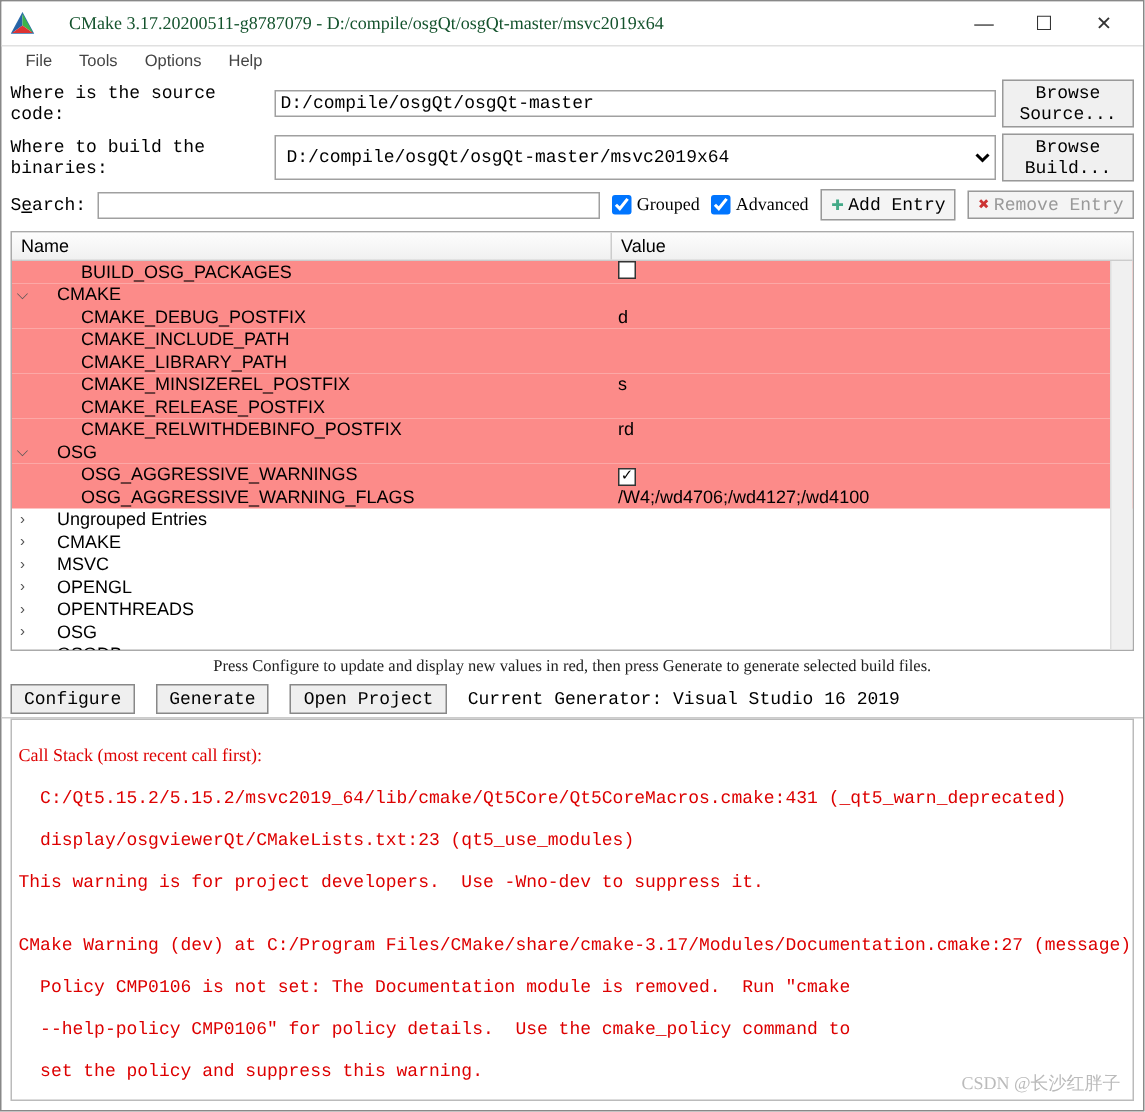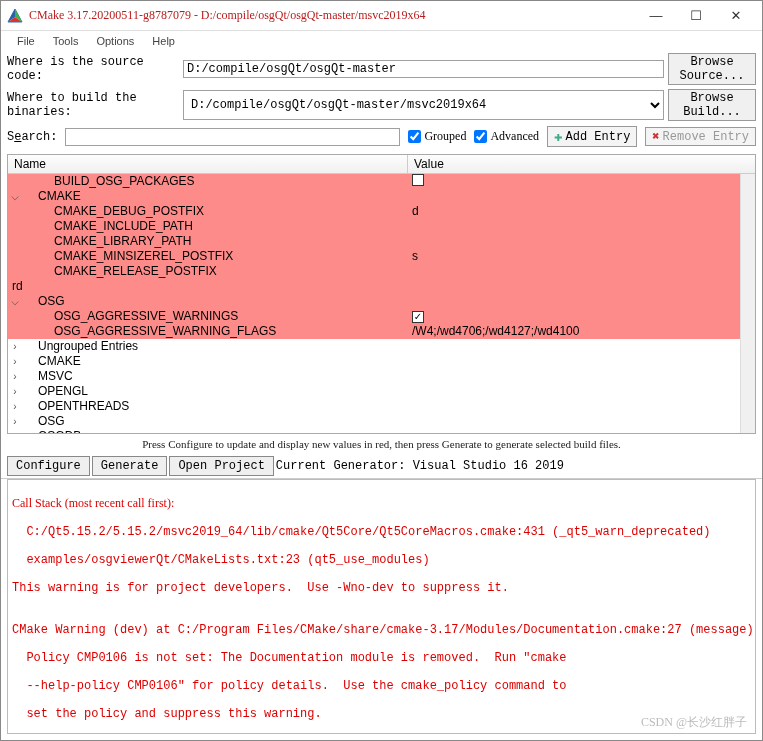--- a/index.html
+++ b/index.html
@@ -1,20 +1,20 @@
 <!DOCTYPE html>
 <html><head>
 <meta charset="utf-8">
 <style>
 * { box-sizing: border-box; margin: 0; padding: 0; }
 body { font-family: "Segoe UI", Tahoma, sans-serif; font-size: 12px; background: #fff; width: 763px; height: 741px; overflow: hidden; display: flex; flex-direction: column; border: 1px solid #888; }
 .titlebar { display: flex; align-items: center; height: 30px; padding: 0 6px; background: #fff; border-bottom: 1px solid #e0e0e0; }
 .titlebar .logo { width: 16px; height: 16px; position: relative; margin-right: 6px; }
 .titlebar .logo svg { width: 16px; height: 16px; }
-.titlebar .title { flex: 1; font-size: 12px; color: #b91c1c; font-family: Tahoma; }
+.titlebar .title { flex: 1; font-size: 12px; color: #14532d; font-family: Tahoma; margin-left: 17px; }
 .winbtns { display: flex; }
 .winbtn { width: 40px; height: 28px; display: flex; align-items: center; justify-content: center; color: #333; font-size: 13px; cursor: pointer; }
 .menubar { display: flex; gap: 2px; padding: 2px 8px; font-size: 11px; color: #444; }
 .menubar .mi { padding: 2px 8px; cursor: pointer; }
 .pathrow { display: flex; align-items: center; padding: 2px 6px; gap: 4px; font-family: "Courier New", monospace; font-size: 12px; }
 .pathrow .lbl { width: 172px; }
 .pathrow input { flex: 1; border: 1px solid #a0a0a0; padding: 1px 3px; font-family: "Courier New", monospace; font-size: 12px; height: 18px; background: #fff; }
 .pathrow select { flex: 1; border: 1px solid #a0a0a0; padding: 0 3px; font-family: "Courier New", monospace; font-size: 12px; height: 30px; background: #fff; }
 .pathrow .br { width: 88px; font-family: "Courier New", monospace; font-size: 12px; border: 1px solid #999; background: #f0f0f0; padding: 1px 0; text-align: center; cursor: pointer; }
 .searchrow { display: flex; align-items: center; padding: 3px 6px; gap: 8px; font-family: "Courier New", monospace; font-size: 12px; }
@@ -34,21 +34,21 @@
 .trow { display: flex; align-items: center; font-size: 12px; height: 15px; line-height: 15px; }
 .trow .c1 { width: 400px; display: flex; align-items: center; }
 .trow .c2 { flex: 1; padding-left: 4px; }
 .trow.red { background: #fc8b89; }
 .exp { width: 14px; text-align: center; color: #555; font-size: 10px; cursor: pointer; }
 .nexp { width: 14px; }
 .ind1 { padding-left: 16px; }
 .ind2 { padding-left: 32px; }
 .ck { width: 12px; height: 12px; border: 1px solid #333; background: #fff; display: inline-flex; align-items: center; justify-content: center; font-size: 10px; color: #000; }
 .hint { text-align: center; font-family: Liberation Serif, serif; font-size: 11px; color: #222; padding: 4px 0 4px 0; }
-.genrow { display: flex; align-items: center; gap: 2px; padding: 2px 6px; border-bottom: 1px solid #ccc; font-family: "Courier New", monospace; font-size: 12px; }
+.genrow { display: flex; align-items: center; gap: 14px; padding: 2px 6px; border-bottom: 1px solid #ccc; font-family: "Courier New", monospace; font-size: 12px; }
 .genrow .gbtn { border: 1px solid #888; background: #efefef; padding: 2px 8px; cursor: pointer; font-family: "Courier New", monospace; font-size: 12px; }
 .log { flex: 1; overflow-y: auto; margin: 0 6px 6px 6px; border: 1px solid #bbb; padding: 2px 4px; font-family: "Courier New", monospace; font-size: 12px; white-space: pre; }
 .log .r { color: #d00; }
 .log .b { color: #000; }
 .watermark { position: absolute; right: 16px; bottom: 10px; color: #bbb; font-size: 12px; font-family: "Segoe UI"; pointer-events: none; }
 .scroll-ind { position: absolute; right: 0; top: 0; bottom: 0; width: 15px; background: #f0f0f0; border-left: 1px solid #ddd; }
 </style>
 </head>
 <body>
 
@@ -156,20 +156,24 @@
         <div class="c2">s</div>
       </div>
       <div class="trow red">
         <div class="c1">
           <span class="nexp"></span>
           <span class="ind2">CMAKE_RELEASE_POSTFIX</span>
         </div>
         <div class="c2"></div>
       </div>
       <div class="trow red">
+        <div class="c1">
+          <span class="nexp"></span>
+          <span class="ind2">CMAKE_RELWITHDEBINFO_POSTFIX</span>
+        </div>
         <div class="c2">rd</div>
       </div>
       <div class="trow red">
         <div class="c1">
           <span class="exp">⌵</span>
           <span class="ind1">OSG</span>
         </div>
         <div class="c2"></div>
       </div>
       <div class="trow red">
@@ -243,21 +247,21 @@
 <div class="genrow">
   <div class="gbtn">Configure</div>
   <div class="gbtn">Generate</div>
   <div class="gbtn">Open Project</div>
   <span>Current Generator: Visual Studio 16 2019</span>
 </div>
 
 <div class="log">
 <span class="r" style="display: block; font-family: Liberation Serif, serif;">Call Stack (most recent call first):</span>
 <span class="r" style="display: block;">  C:/Qt5.15.2/5.15.2/msvc2019_64/lib/cmake/Qt5Core/Qt5CoreMacros.cmake:431 (_qt5_warn_deprecated)</span>
-<span class="r" style="display: block;">  examples/osgviewerQt/CMakeLists.txt:23 (qt5_use_modules)</span>
+<span class="r" style="display: block;">  display/osgviewerQt/CMakeLists.txt:23 (qt5_use_modules)</span>
 <span class="r" style="display: block;">This warning is for project developers.  Use -Wno-dev to suppress it.</span>
 <span class="r" style="display: block;"></span>
 <span class="r" style="display: block;">CMake Warning (dev) at C:/Program Files/CMake/share/cmake-3.17/Modules/Documentation.cmake:27 (message):</span>
 <span class="r" style="display: block;">  Policy CMP0106 is not set: The Documentation module is removed.  Run "cmake</span>
 <span class="r" style="display: block;">  --help-policy CMP0106" for policy details.  Use the cmake_policy command to</span>
 <span class="r" style="display: block;">  set the policy and suppress this warning.</span>
 <span class="r" style="display: block;"></span>
 
 
 

